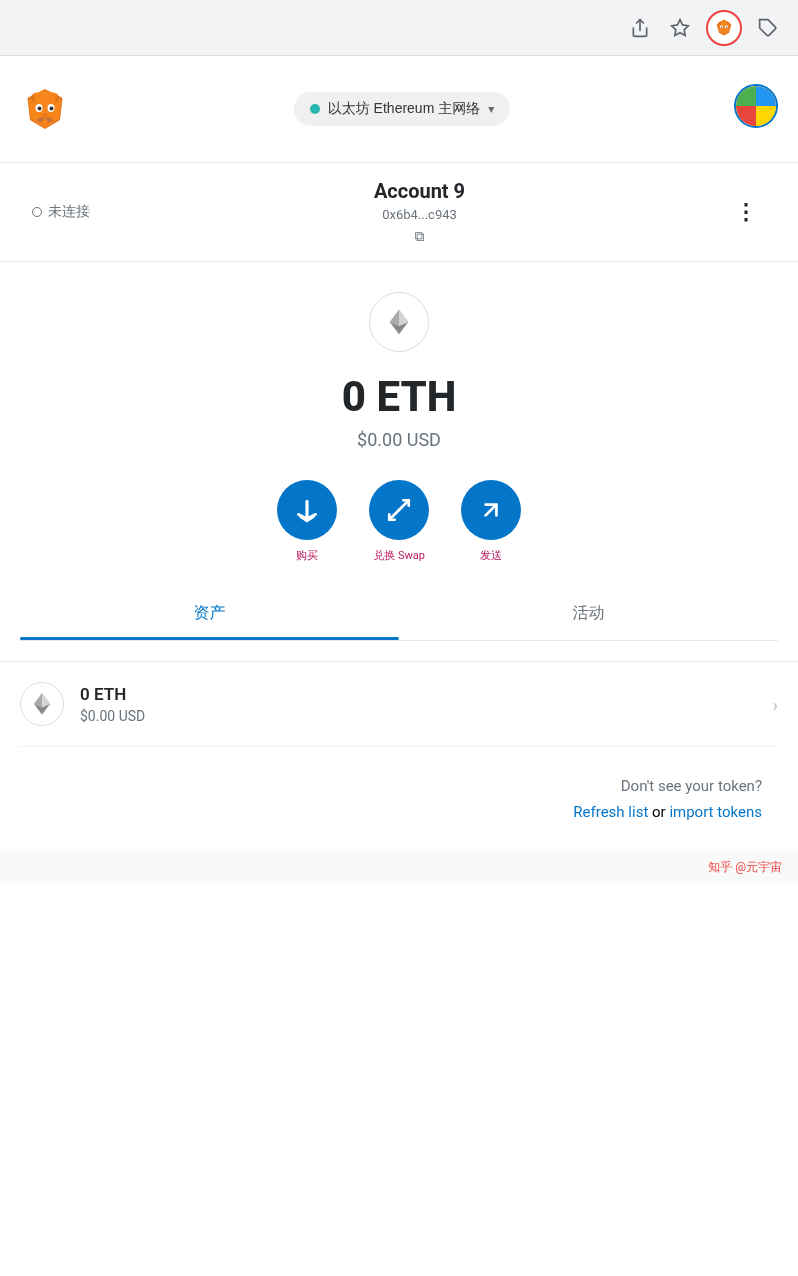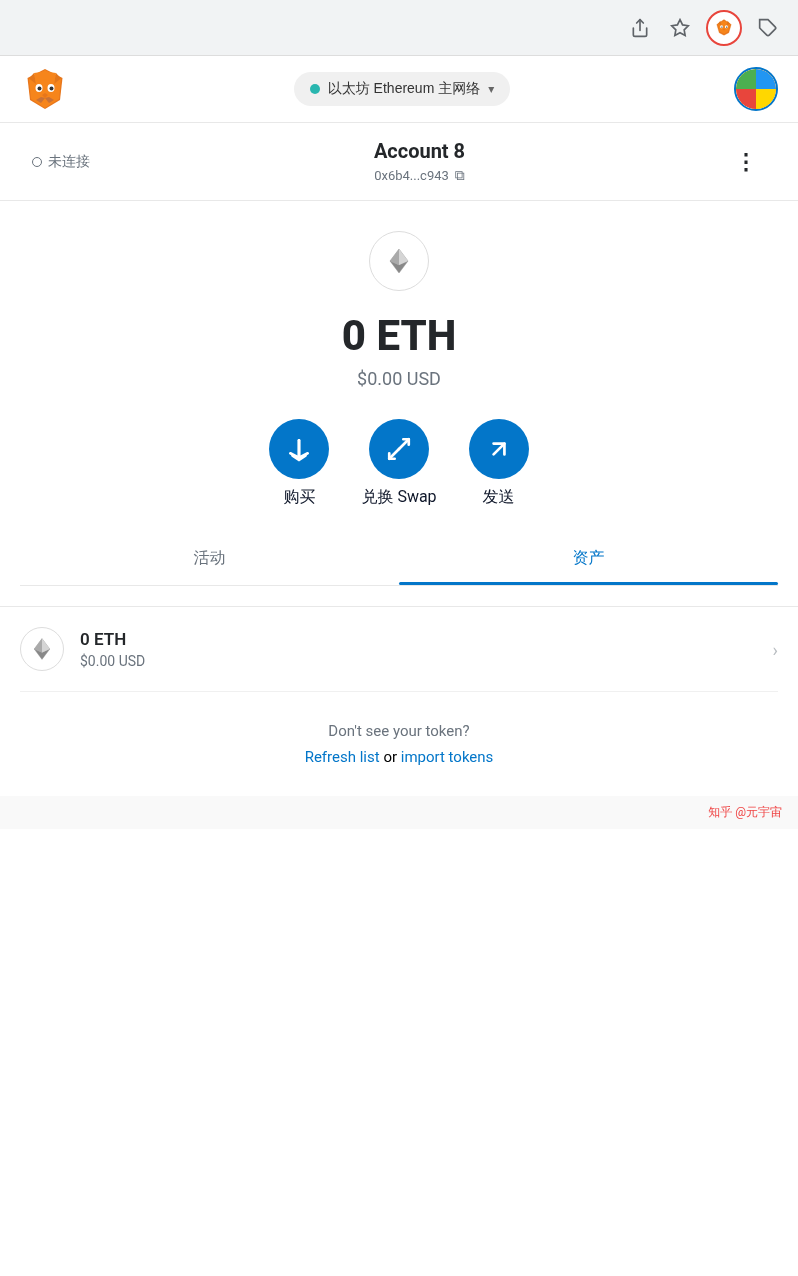--- a/index.html
+++ b/index.html
@@ -55,22 +55,21 @@
     
     .metamask-popup {
       width: 100%;
       background: #fff;
       min-height: 1220px;
     }
 
     
     .mm-header {
       display: flex;
-      align-items: center;
-      padding: 8px 20px;
+      padding: 28px 20px;
       border-bottom: 1px solid #e8e8e8;
       gap: 12px;
     }
 
     .mm-logo {
       width: 50px;
       height: 50px;
       flex-shrink: 0;
     }
 
@@ -160,20 +159,21 @@
       margin-bottom: 4px;
     }
 
     .account-address {
       display: flex;
       align-items: center;
       justify-content: center;
       gap: 6px;
       font-size: 13px;
       color: #6a737d;
+      flex-direction: column;
     }
 
     .copy-icon {
       font-size: 14px;
       cursor: pointer;
       color: #6a737d;
     }
 
     .more-btn {
       background: none;
@@ -247,22 +247,22 @@
       display: flex;
       align-items: center;
       justify-content: center;
       color: #fff;
       font-size: 24px;
       border: none;
       cursor: pointer;
     }
 
     .action-btn-label {
-      font-size: 16px;
-      color: #0f172a;
+      font-size: 11px;
+      color: #be185d;
     }
 
     
     .tabs-row {
       display: flex;
       border-bottom: 1px solid #e8e8e8;
       margin-top: 24px;
     }
 
     .tab-item {
@@ -332,22 +332,22 @@
       color: #6a737d;
     }
 
     .token-chevron {
       font-size: 18px;
       color: #babec2;
     }
 
     
     .bottom-section {
-      text-align: center;
-      padding: 30px 20px;
+      text-align: right;
+      padding: 30px 36px;
     }
 
     .dont-see-text {
       font-size: 15px;
       color: #6a737d;
       margin-bottom: 8px;
     }
 
     .bottom-links {
       font-size: 15px;
@@ -455,21 +455,21 @@
       </div>
     </div>
 
     <div class="account-info-row">
       <div class="connection-status">
         <div class="connection-dot"></div>
         <span>未连接</span>
       </div>
 
       <div class="account-center">
-        <div class="account-name">Account 8</div>
+        <div class="account-name">Account 9</div>
         <div class="account-address">
           <span>0x6b4...c943</span>
           <span class="copy-icon">⧉</span>
         </div>
       </div>
 
       <button class="more-btn">⋮</button>
     </div>
 
     <div class="balance-section">
@@ -516,25 +516,25 @@
             <svg width="26" height="26" viewBox="0 0 24 24" fill="none" stroke="white" stroke-width="2.5" stroke-linecap="round" stroke-linejoin="round">
               <line x1="7" y1="17" x2="17" y2="7"></line>
               <polyline points="7 7 17 7 17 17"></polyline>
             </svg>
           </button>
           <span class="action-btn-label">发送</span>
         </div>
       </div>
 
       <div class="tabs-row">
+        <div class="tab-item active">
+          <span>资产</span>
+        </div>
         <div class="tab-item">
           <span>活动</span>
-        </div>
-        <div class="tab-item active">
-          <span>资产</span>
         </div>
       </div>
     </div>
 
     <div class="token-list">
       <div class="token-item">
         <div class="token-icon-circle">
           <svg width="26" height="26" viewBox="0 0 30 30" xmlns="http://www.w3.org/2000/svg">
             <polygon points="15,3 24,15 15,19 6,15" fill="#c0c0c0" stroke="#999" stroke-width="0.5"></polygon>
             <polygon points="15,19 24,15 15,27 6,15" fill="#888" stroke="#999" stroke-width="0.5"></polygon>

